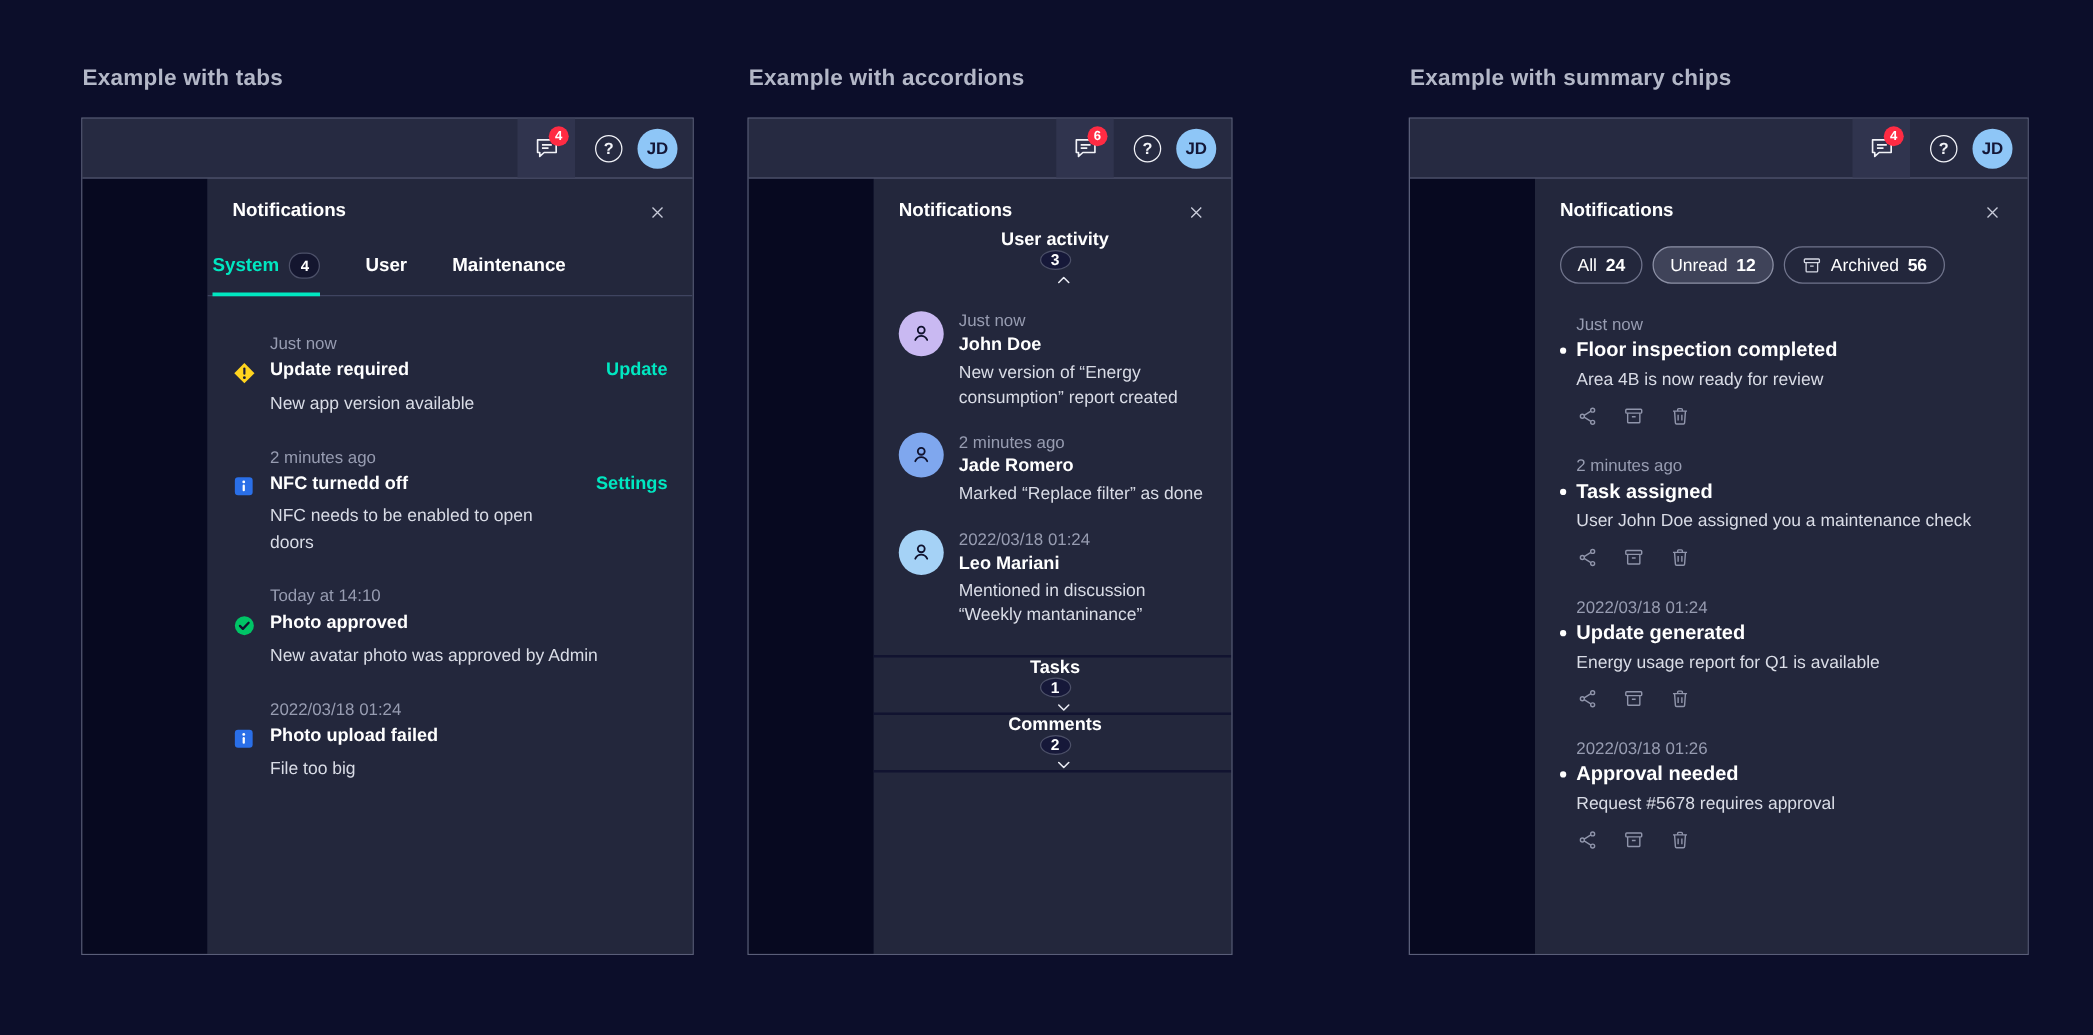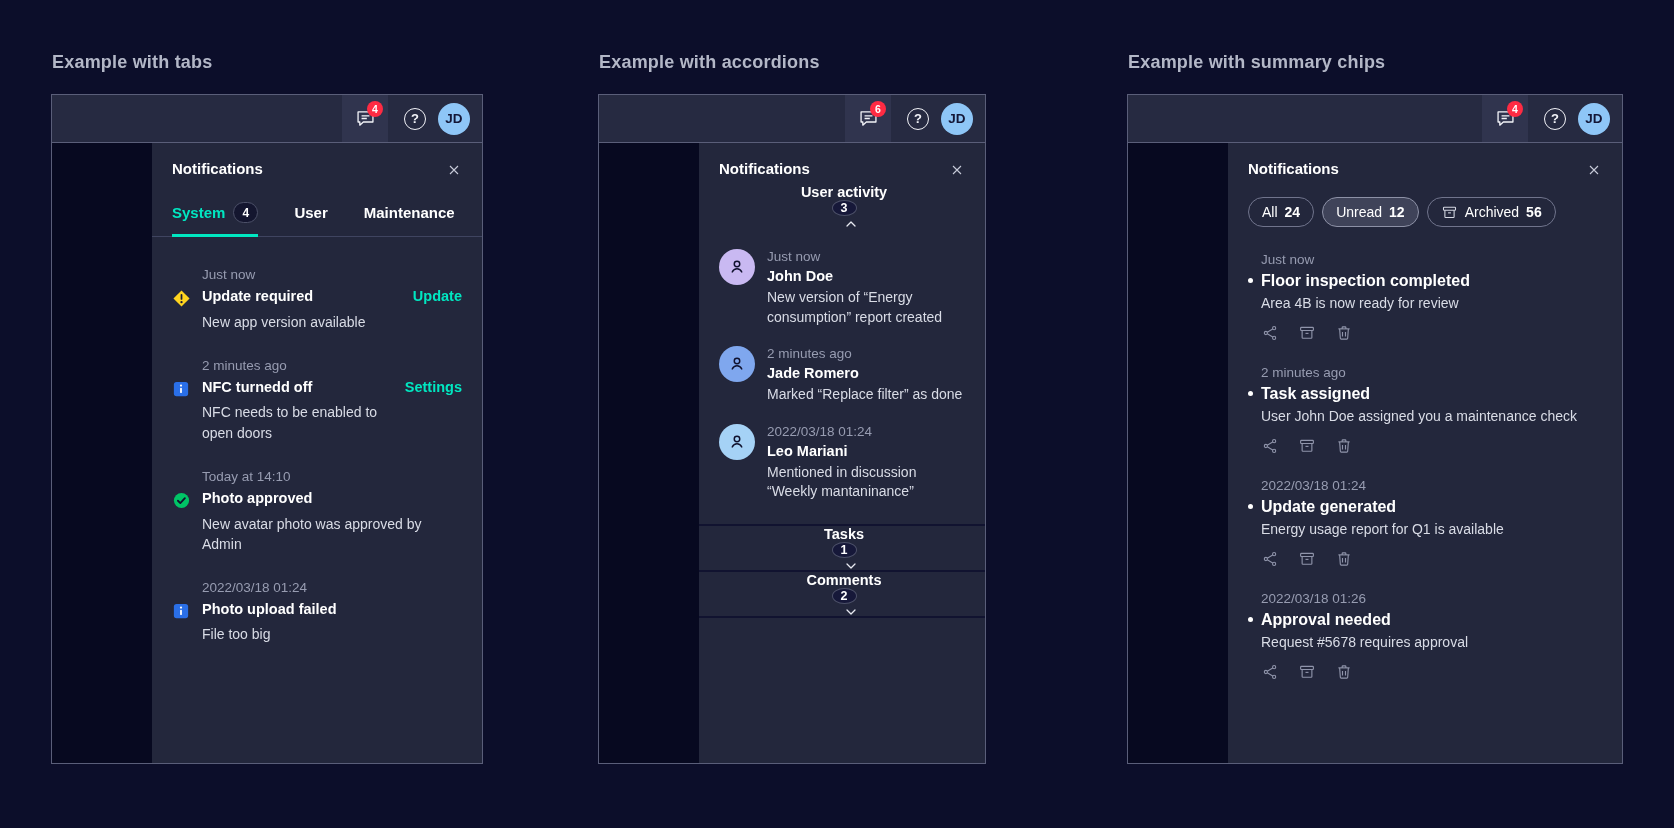--- a/index.html
+++ b/index.html
@@ -35,21 +35,21 @@
   
   .wbody { flex:1; display:flex; min-height:0; }
   .strip { width:100px; flex:0 0 100px; background:#070920; }
   .panel { flex:1; background:#23273c; overflow:hidden; }
 
   .p-head { display:flex; align-items:flex-start; justify-content:space-between; padding:17px 18px 0 20px;gap:28px; }
   .p-title { font-size:15px; font-weight:700; color:#fff; }
   .close-btn { background:none; border:none; padding:2px; cursor:pointer; display:flex; }
 
   
-  .tabbar { display:flex; gap:36px; padding:22px 20px 0; border-bottom:1px solid #3f4460; }
+  .tabbar { display:flex; gap:36px; padding:22px 4px 0; border-bottom:1px solid #3f4460; }
   .tab { font-size:15px; font-weight:700; color:#fff; padding-bottom:11px; display:flex;
          align-items:center; gap:8px; cursor:pointer; border-bottom:3px solid transparent; margin-bottom:-1px; }
   .tab.active { color:#00e7c1; border-bottom-color:#00e7c1; }
   .pill { min-width:25px; height:21px; border-radius:11px; background:#14162f; border:1px solid #4c5068;
           color:#fff; font-size:12px; font-weight:600; display:flex; align-items:center;
           justify-content:center; padding:0 6px; }
   .n-list { padding:4px 20px 0; }
   .n-item { display:grid; grid-template-columns:30px 1fr max-content; margin-top:26px; }
   .n-time  { grid-row:1; grid-column:2/4; color:#979cb1; font-size:13.5px; margin-bottom:6px; }
   .n-ic    { grid-row:2; grid-column:1; line-height:0; padding-top:1px; }
@@ -86,21 +86,21 @@
   .c-title { position:relative; font-weight:700; color:#fff; font-size:16px; margin-top:5px; }
   .c-title::before { content:""; position:absolute; left:-13px; top:6px; width:5px; height:5px;
                      border-radius:50%; background:#fff; }
   .c-desc { color:#d9dce6; font-size:14px; margin-top:5px; }
   .c-actions { display:flex; gap:19px; margin-top:13px; }
   .ic-btn { background:none; border:none; padding:0; cursor:pointer; display:flex; }
 </style>
 </head>
 <body>
 
-<div class="example" style="left:51px; width:432px;">
+<div class="example" style="left:65px; width:490px;">
   <div class="ex-heading">Example with tabs</div>
   <div class="frame">
     <div class="appbar">
       <button class="chat-btn">
         <span style="line-height:0;">
           <svg width="21" height="21" viewBox="0 0 24 24">
               <path d="M3.5 4.5h17v11.5h-11l-4 3.6v-3.6h-2z" fill="none" stroke="#f2f3f8" stroke-width="1.5" stroke-linejoin="round"></path>
               <path d="M7.5 9h9M7.5 12h6" stroke="#f2f3f8" stroke-width="1.5"></path>
             </svg>
         </span>

